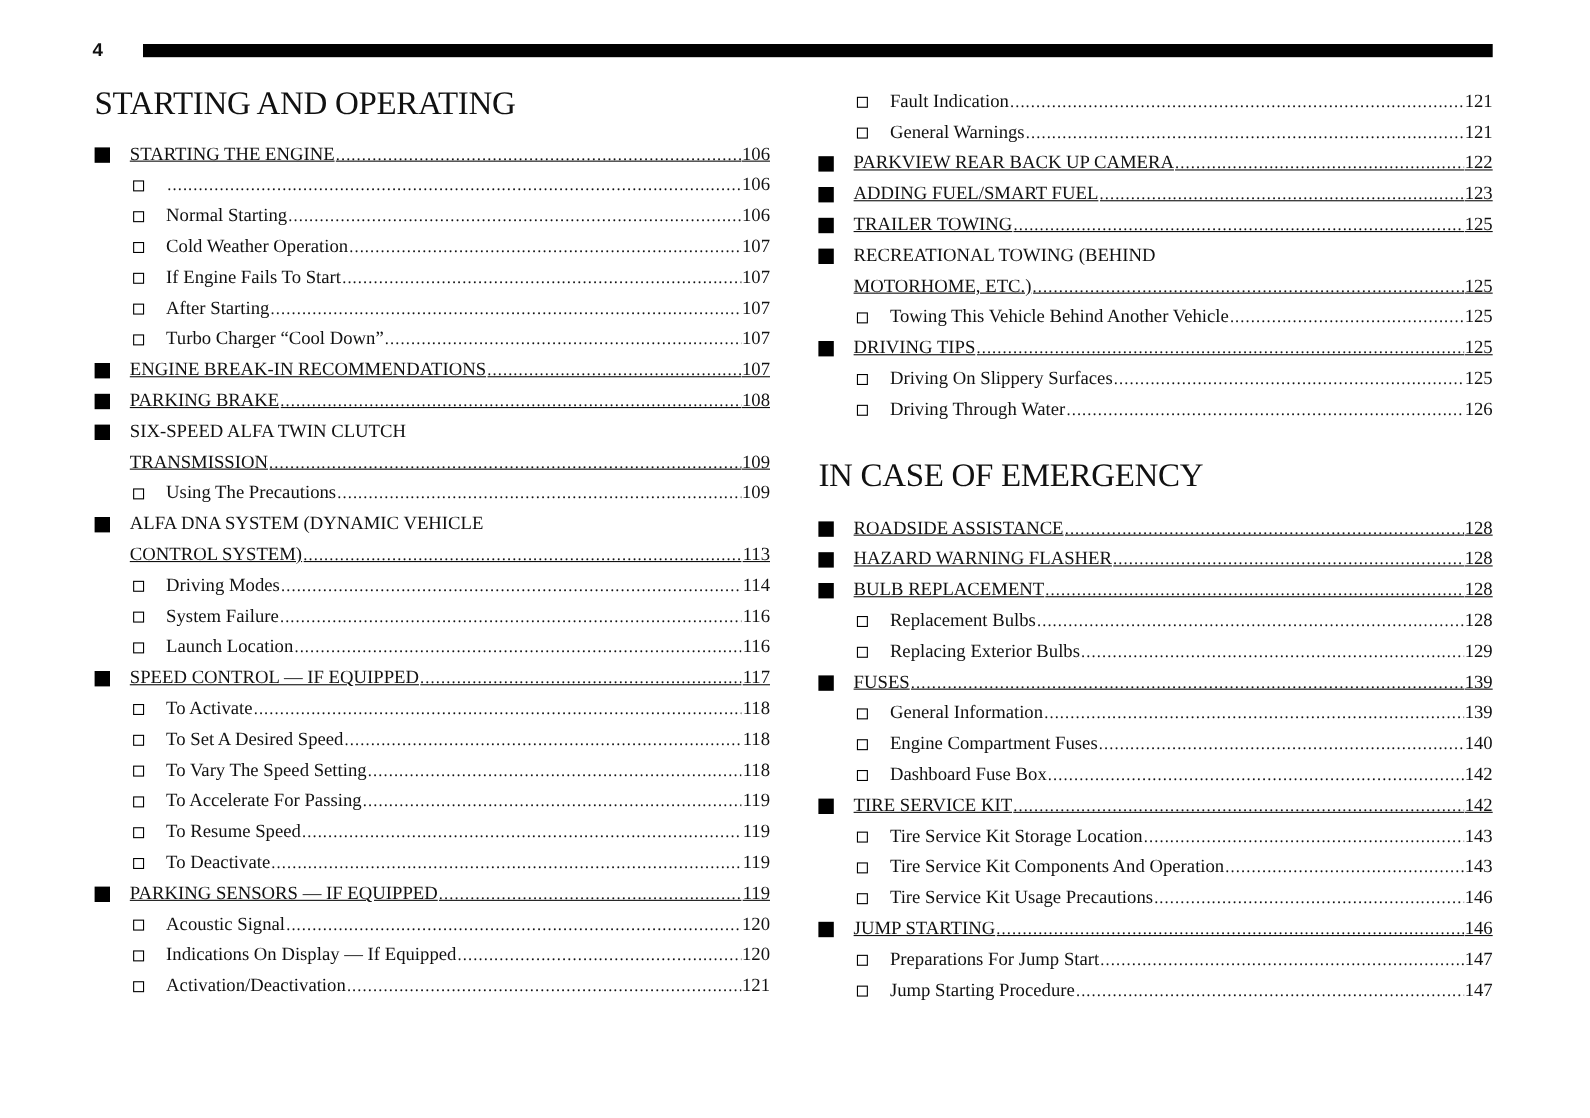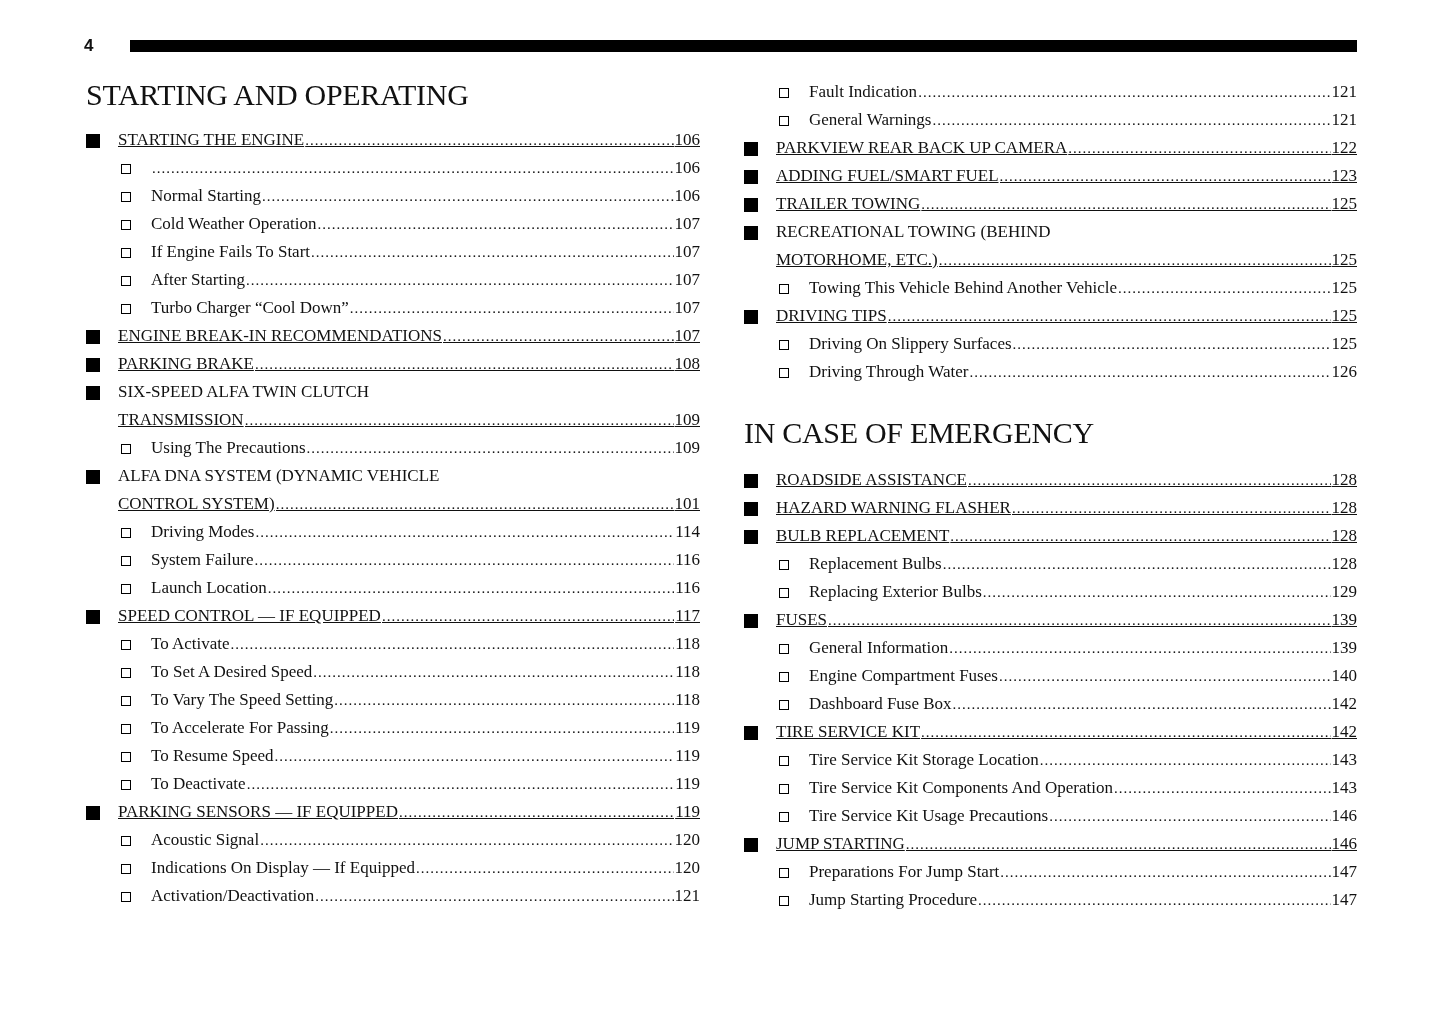--- a/index.html
+++ b/index.html
@@ -123,21 +123,21 @@
           <span class="dots"></span>
           <span class="pg">109</span>
         </div>
       </div>
       <div class="entry lvl1 wrap">
         <span class="bullet main"></span>
         <span class="first-line">ALFA DNA SYSTEM (DYNAMIC VEHICLE</span>
         <div class="row">
           <span class="title">CONTROL SYSTEM)</span>
           <span class="dots"></span>
-          <span class="pg">101</span>
+          <span class="pg">113</span>
         </div>
       </div>
       <div class="entry lvl2">
         <span class="bullet sub"></span>
         <div class="row">
           <span class="title">Driving Modes</span>
           <span class="dots"></span>
           <span class="pg">114</span>
         </div>
       </div>

